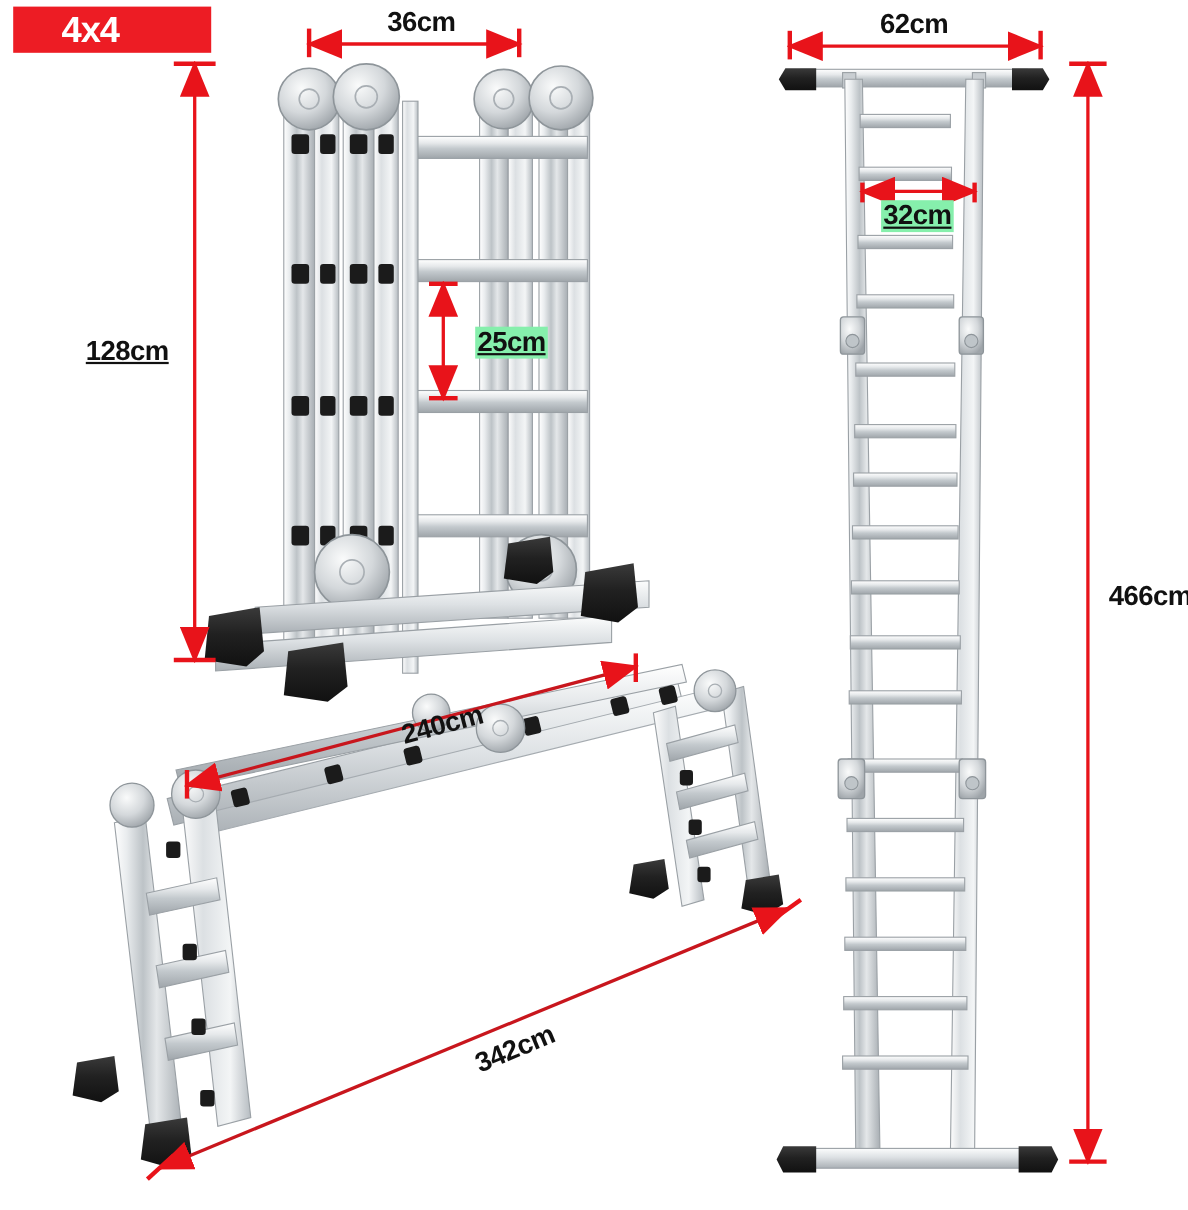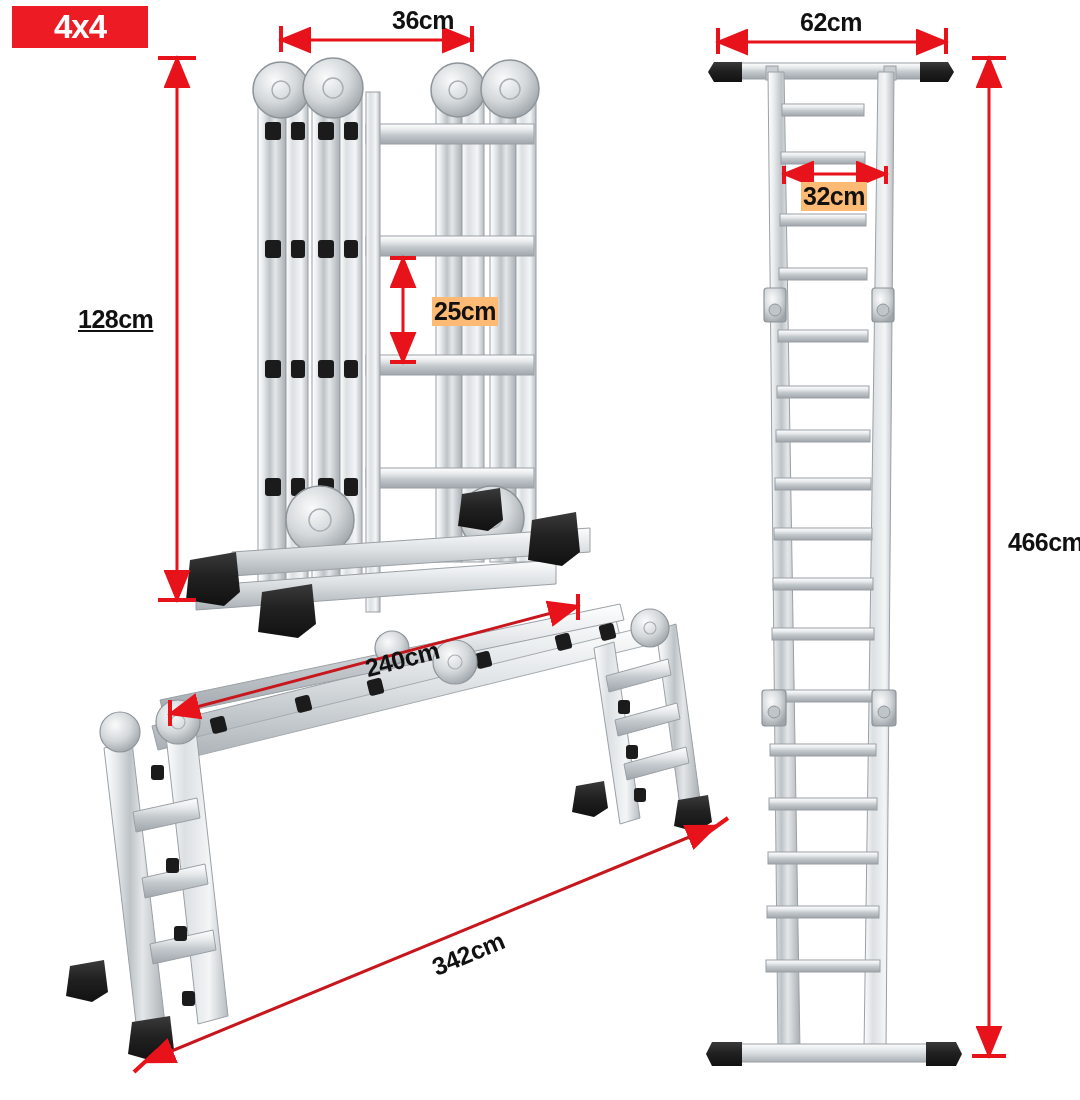--- a/index.html
+++ b/index.html
@@ -2,27 +2,27 @@
 <html><head>
 <meta charset="utf-8">
 <style>
   html,body{margin:0;padding:0;background:#fff;}
   body{width:1080px;height:1100px;position:relative;overflow:hidden;
        font-family:"Liberation Sans",sans-serif;}
   #stage{position:absolute;left:0;top:0;width:1080px;height:1100px;background:#fff;}
 
   
   .badge{position:absolute;left:12px;top:6px;width:136px;height:42px;background:#ED1C24;
-         display:flex;align-items:center;justify-content:center;}
+         display:flex;align-items:center;justify-content:flex-start;padding-left:44px;}
   .badge span{color:#fff;font-size:33px;font-weight:bold;letter-spacing:-1px;}
 
   
   .dim{position:absolute;font-size:25px;font-weight:bold;color:#111;white-space:nowrap;
        letter-spacing:-.5px;}
-  .dim.onwhite{background:#fdba74;padding:0 2px;}
+  .dim.onwhite{background:#86efac;padding:0 2px;text-decoration:underline;}
 
   svg{position:absolute;left:0;top:0;width:1080px;height:1100px;overflow:visible;}
   .lineR{stroke:#E8131A;stroke-width:3;fill:none;}
   .lineR2{stroke:#C8161D;stroke-width:3;fill:none;}
   .tick{stroke:#E8131A;stroke-width:4;}
 
   
 </style>
 </head>
 <body>
@@ -312,21 +312,21 @@
       </g>
 
       <g>
         <line class="tick" x1="972" y1="58" x2="1006" y2="58"></line>
         <line class="tick" x1="972" y1="1056" x2="1006" y2="1056"></line>
         <line class="lineR" x1="989" y1="58" x2="989" y2="1056" marker-start="url(#arrL)" marker-end="url(#arrR)"></line>
       </g>
     </g>
   </svg>
 
-  <div class="dim" style="left:352px;top:6px;margin-left:40px;">36cm</div>
+  <div class="dim" style="left:352px;top:6px;">36cm</div>
 
   <div class="dim" style="left:78px;top:305px;text-decoration:underline;">128cm</div>
 
   <div class="dim onwhite" style="left:412px;top:297px;margin-left:20px;">25cm</div>
 
   <div class="dim" style="left:800px;top:8px;text-align:right;">62cm</div>
 
   <div class="dim onwhite" style="left:801px;top:182px;">32cm</div>
 
   <div class="dim" style="left:1008px;top:528px;">466cm</div>

